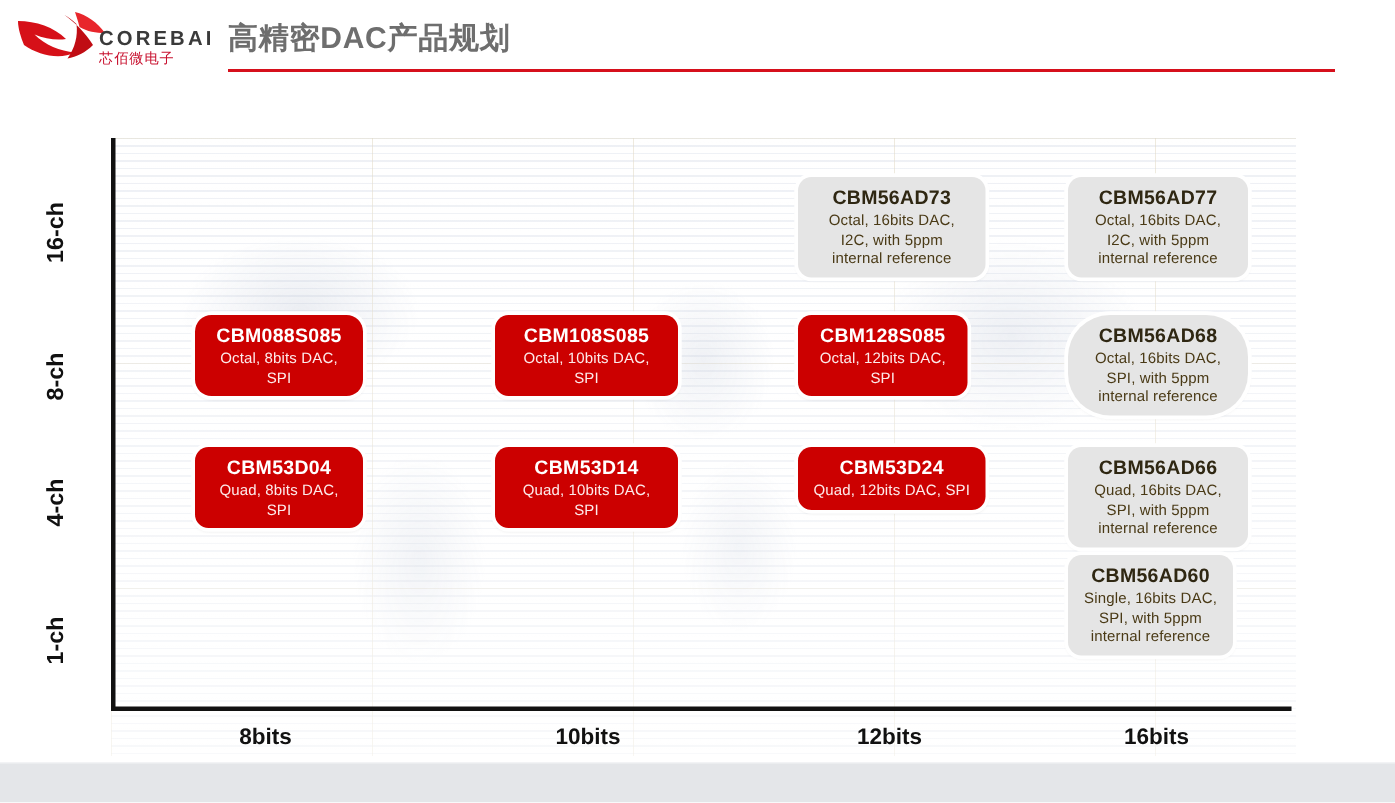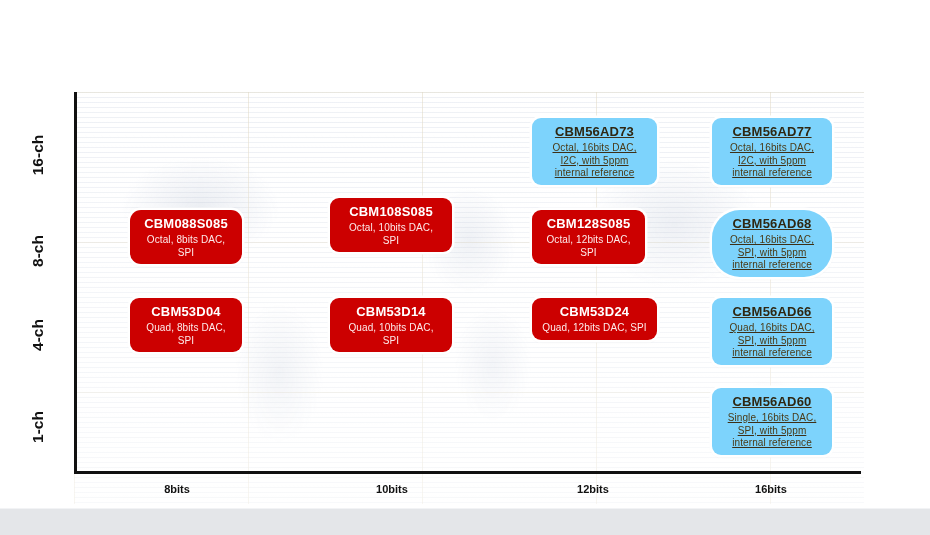--- a/index.html
+++ b/index.html
@@ -152,21 +152,21 @@
   #ylab-1 { top: 184px; }   
   #ylab-2 { top: 268px; }   
   #ylab-3 { top: 360px; }   
 
   
   .x-label {
     position: absolute;
     top: 425px;
     width: 150px;
     text-align: center;
-    font-size: 11px;
+    font-size: 15px;
     font-weight: bold;
     color: #111111;
     white-space: nowrap;
   }
   #xlab-0 { left: 102px; }
   #xlab-1 { left: 317px; }
   #xlab-2 { left: 518px; }
   #xlab-3 { left: 696px; }
 
   
@@ -175,23 +175,22 @@
     border-radius: 9px;
     text-align: center;
     padding: 6px 5px 5px 5px;
     box-shadow: 0 0 0 2.5px #ffffff, 0 1px 3px rgba(0,0,0,0.22);
   }
   .card.red {
     background: #cc0000;
     color: #ffffff;
   }
   .card.yellow {
-    background: #7dd3fc;
+    background: #e5e5e5;
     color: #3d3018;
-    text-decoration: underline;
   }
   .card-title {
     font-size: 13px;
     font-weight: bold;
     line-height: 16px;
     letter-spacing: 0.2px;
     white-space: nowrap;
   }
   .card.red .card-title { color: #ffffff; }
   .card.yellow .card-title { color: #2f2712; }
@@ -211,20 +210,39 @@
     width: 930px; height: 27px;
     background: #e4e6e9;
     border-top: 1px solid #f2f3f5;
   }
 </style>
 </head>
 <body>
 
 <div id="slide">
 
+  <div id="header">
+
+    <div id="logo-block">
+      <svg id="logo-mark" viewBox="0 0 62 44">
+        <path d="M2 8 C14 8, 26 12, 34 20 C28 21, 20 20, 13 17 C20 24, 30 28, 40 29 C30 34, 16 31, 6 24 C4 19, 2 13, 2 8 Z" fill="#d61018"></path>
+        <path d="M33 4 C40 9, 47 16, 52 24 C47 29, 41 32, 35 33 C40 26, 42 18, 41 10 C38 7, 35 5, 33 4 Z" fill="#c00d14"></path>
+        <path d="M40 2 C48 4, 55 9, 60 16 C54 16, 48 15, 43 12 C42 8, 41 5, 40 2 Z" fill="#e8262c"></path>
+      </svg>
+      <div id="logo-text">
+        <div id="logo-name">COREBAI</div>
+        <div id="logo-sub">芯佰微电子</div>
+      </div>
+    </div>
+
+    <div id="title-wrap">
+      <div id="slide-title">高精密DAC产品规划</div>
+    </div>
+    <div id="title-rule"></div>
+  </div>
 
   <div id="chart-area">
 
     <div id="map-bg">
       <div id="map-continents"></div>
       <div id="map-grid"></div>
       <div id="map-fade"></div>
     </div>
 
     <div id="axis-y"></div>
@@ -246,21 +264,21 @@
           <div class="card-desc">Octal, 16bits DAC,<br>I2C, with 5ppm<br>internal reference</div>
         </div>
         <div class="card yellow" style="left: 712px; top: 60px; width: 120px;">
           <div class="card-title">CBM56AD77</div>
           <div class="card-desc">Octal, 16bits DAC,<br>I2C, with 5ppm<br>internal reference</div>
         </div>
         <div class="card red" style="left: 130px; top: 152px; width: 112px; border-radius: 11px;">
           <div class="card-title">CBM088S085</div>
           <div class="card-desc">Octal, 8bits DAC,<br>SPI</div>
         </div>
-        <div class="card red" style="left: 330px; top: 140px; width: 122px; text-align: center;">
+        <div class="card red" style="left: 330px; top: 152px; width: 122px; text-align: center;">
           <div class="card-title">CBM108S085</div>
           <div class="card-desc">Octal, 10bits DAC,<br>SPI</div>
         </div>
         <div class="card red" style="left: 532px; top: 152px; width: 113px;">
           <div class="card-title">CBM128S085</div>
           <div class="card-desc">Octal, 12bits DAC, SPI</div>
         </div>
         <div class="card yellow" style="left: 712px; top: 152px; width: 120px; border-radius: 28px;">
           <div class="card-title">CBM56AD68</div>
           <div class="card-desc">Octal, 16bits DAC,<br>SPI, with 5ppm<br>internal reference</div>
@@ -274,21 +292,21 @@
           <div class="card-desc">Quad, 10bits DAC,<br>SPI</div>
         </div>
         <div class="card red" style="left: 532px; top: 240px; width: 125px;">
           <div class="card-title">CBM53D24</div>
           <div class="card-desc">Quad, 12bits DAC, SPI</div>
         </div>
         <div class="card yellow" style="left: 712px; top: 240px; width: 120px;">
           <div class="card-title">CBM56AD66</div>
           <div class="card-desc">Quad, 16bits DAC,<br>SPI, with 5ppm<br>internal reference</div>
         </div>
-        <div class="card yellow" style="left: 712px; top: 330px; width: 120px;">
+        <div class="card yellow" style="left: 712px; top: 312px; width: 110px;">
           <div class="card-title">CBM56AD60</div>
           <div class="card-desc">Single, 16bits DAC,<br>SPI, with 5ppm<br>internal reference</div>
         </div>
       </div>
   </div>
 
   <div id="footer"></div>
 </div>
 
 </body></html>

